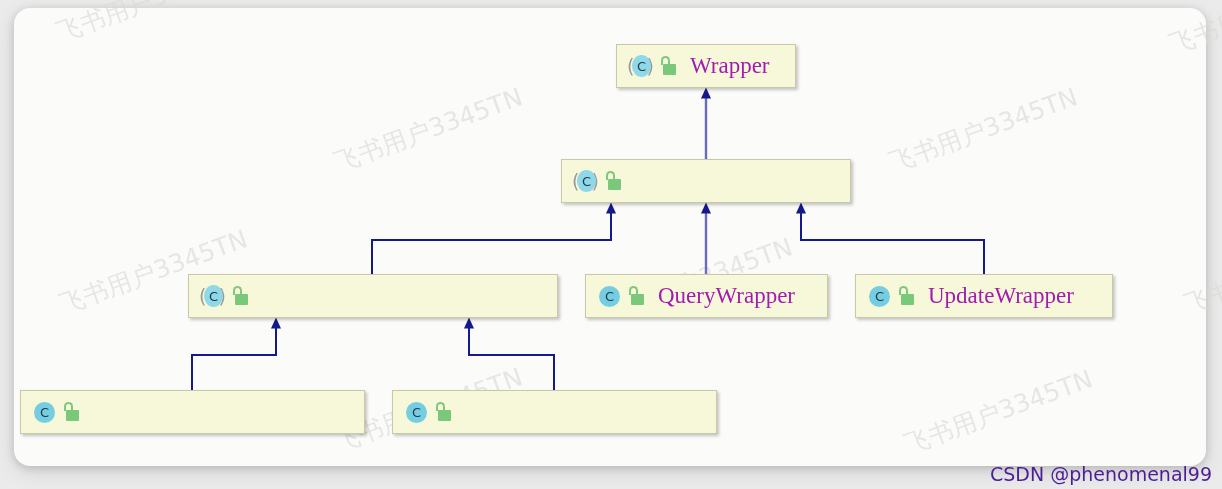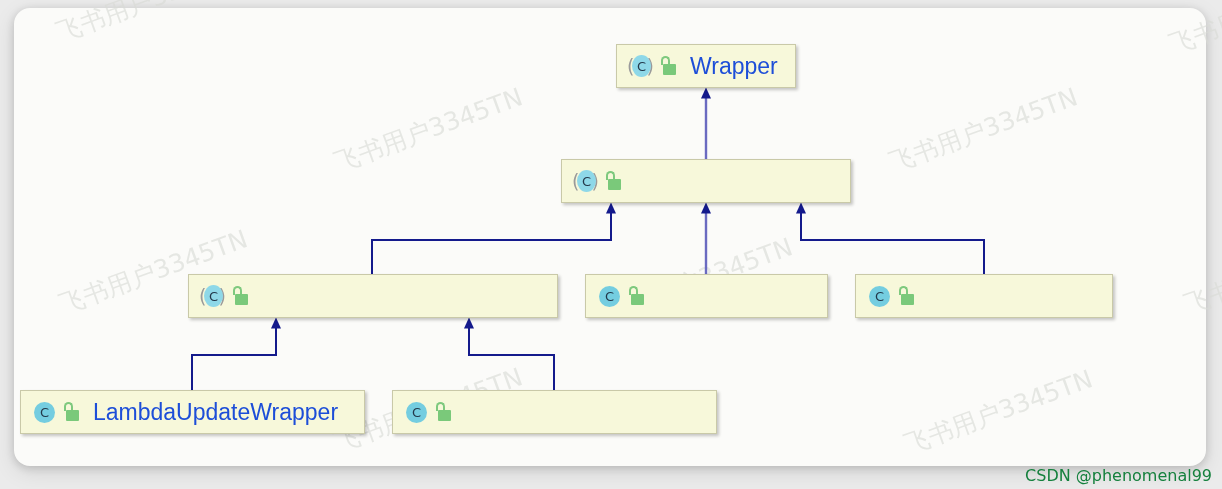--- a/index.html
+++ b/index.html
@@ -55,23 +55,23 @@
     background: #f7f8da;
     border: 1px solid #c9c9a8;
     box-shadow: 2px 2px 3px rgba(0,0,0,0.22);
     display: flex;
     align-items: center;
     height: 44px;
     padding: 0 14px 0 10px;
     white-space: nowrap;
   }
   .node .label {
-    font-family: Liberation Sans, sans-serif;
+    font-family: Liberation Serif, serif;
     font-size: 23px;
-    color: #1d4ed8;
+    color: #a21caf;
     letter-spacing: 0px;
     margin-left: 14px;
   }
 
   
   .badge {
     position: relative;
     width: 27px;
     height: 22px;
     flex: 0 0 auto;
@@ -150,22 +150,22 @@
     transform: rotate(-20deg);
     transform-origin: left top;
     pointer-events: none;
     user-select: none;
   }
   .wm-csdn {
     position: absolute;
     right: 10px;
     bottom: 4px;
     font-family: "DejaVu Sans", sans-serif;
-    font-size: 16px;
-    color: #15803d;
+    font-size: 19px;
+    color: #4c1d95;
     white-space: nowrap;
     pointer-events: none;
     user-select: none;
   }
 </style>
 </head>
 <body>
 
 <div id="app">
   <div class="card"></div>
@@ -243,39 +243,40 @@
           </span>
         </div>
         <div class="node" style="left: 585px; top: 274px; width: 243px;">
           <span class="badge concrete">
             <span class="disc">C</span>
           </span>
           <span class="lock">
             <span class="shackle"></span>
             <span class="body"></span>
           </span>
+          <span class="label">QueryWrapper</span>
         </div>
         <div class="node" style="left: 855px; top: 274px; width: 258px;">
           <span class="badge concrete">
             <span class="disc">C</span>
           </span>
           <span class="lock">
             <span class="shackle"></span>
             <span class="body"></span>
           </span>
+          <span class="label">UpdateWrapper</span>
         </div>
         <div class="node" style="left: 20px; top: 390px; width: 345px;">
           <span class="badge concrete">
             <span class="disc">C</span>
           </span>
           <span class="lock">
             <span class="shackle"></span>
             <span class="body"></span>
           </span>
-          <span class="label">LambdaUpdateWrapper</span>
         </div>
         <div class="node" style="left: 392px; top: 390px; width: 325px;">
           <span class="badge concrete">
             <span class="disc">C</span>
           </span>
           <span class="lock">
             <span class="shackle"></span>
             <span class="body"></span>
           </span>
         </div>

